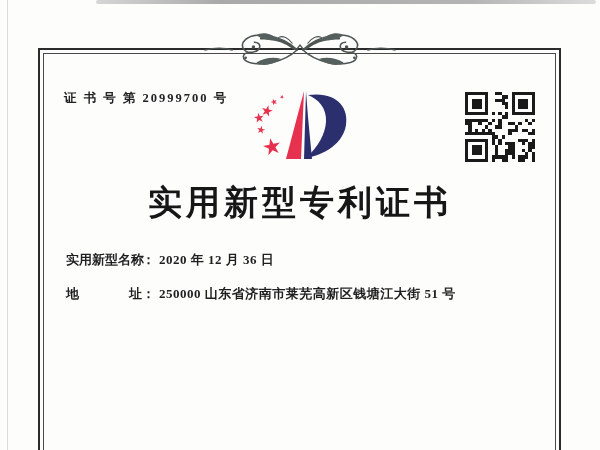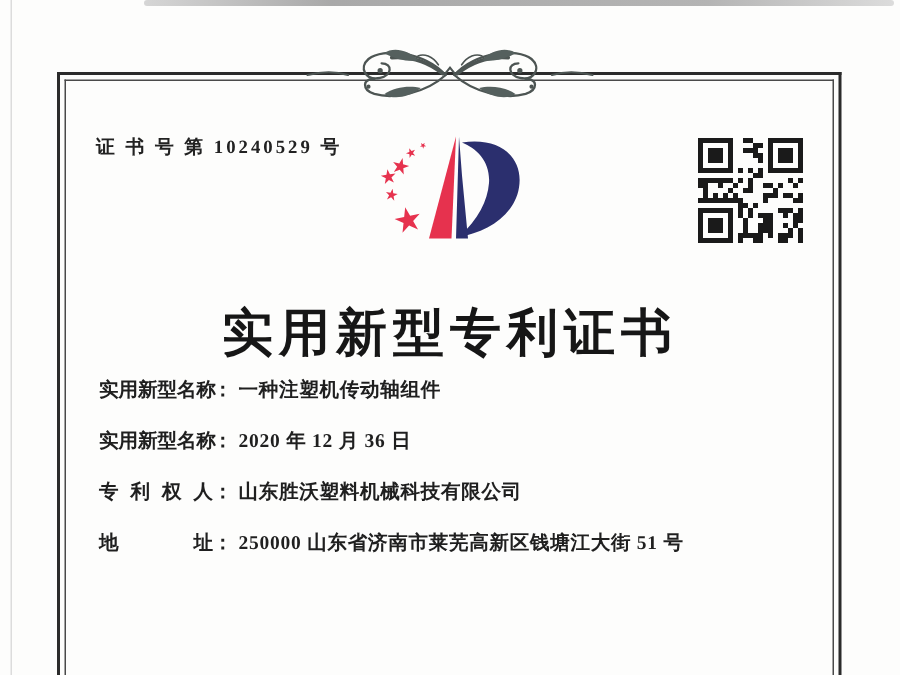--- a/index.html
+++ b/index.html
@@ -23,21 +23,21 @@
   .flourish{position:absolute;left:203px;top:29px;width:194px;height:42px;}
   
   .cert-no{position:absolute;left:64px;top:90px;font-size:12.5px;font-weight:bold;
     letter-spacing:2px;color:#222;}
   
   .logo{position:absolute;left:246px;top:87px;width:104px;height:80px;}
   
   .qr{position:absolute;left:463px;top:92px;width:74px;height:70px;}
   
   .title{position:absolute;left:0;top:180px;width:600px;text-align:center;
-    font-size:34px;font-weight:bold;letter-spacing:4px;color:#161616;margin-top:19px;}
+    font-size:34px;font-weight:bold;letter-spacing:4px;color:#161616;}
   
   .fields{position:absolute;left:66px;top:250px;width:490px;}
   .frow{height:34px;line-height:20px;font-size:13px;font-weight:bold;white-space:nowrap;}
   .flabel{display:inline-block;width:76px;text-align:justify;text-align-last:justify;
     vertical-align:top;}
   .fcolon{display:inline-block;vertical-align:top;}
   .fvalue{display:inline-block;margin-left:4px;vertical-align:top;letter-spacing:.5px;}
 </style>
 </head>
 <body>
@@ -58,21 +58,21 @@
     <path d="M80,30 C71,37 60,38 55,34 C62,29 73,28 80,30 Z" fill="#55605e" stroke="none"></path>
     <path d="M92,14 C88,8 82,6 78,8" stroke-width="1.1"></path>
     <circle cx="52" cy="18" r="1.8" fill="#4d5553" stroke="none"></circle>
     <circle cx="44" cy="29" r="1.4" fill="#4d5553" stroke="none"></circle>
     <path d="M30,21 C20,18 10,19 2,21" stroke-width="1.4"></path>
   </g>
   <use href="#flo" transform="translate(200,0) scale(-1,1)"></use>
   <path d="M96,21 L100,16 L104,21" fill="none" stroke="#4d5553" stroke-width="1.4"></path>
 </svg>
 
-<div class="cert-no">证 书 号 第 10240529 号</div>
+<div class="cert-no">证 书 号 第 20999700 号</div>
 
 <svg class="logo" viewBox="0 0 104 80">
   <defs>
     <path id="star" d="M0,-1 L0.225,-0.31 L0.951,-0.31 L0.363,0.118 L0.588,0.809 L0,0.382 L-0.588,0.809 L-0.363,0.118 L-0.951,-0.31 L-0.225,-0.31 Z"></path>
   </defs>
 
   <g fill="#e6324e">
     <use href="#star" transform="translate(26,60) scale(9) rotate(-12)"></use>
     <use href="#star" transform="translate(15,43) scale(4.2) rotate(10)"></use>
     <use href="#star" transform="translate(13,31) scale(5.2) rotate(-8)"></use>
@@ -299,24 +299,18 @@
     <rect x="12" y="20" width="1" height="1" fill="#1a1a1a"></rect>
     <rect x="16" y="20" width="1" height="1" fill="#1a1a1a"></rect>
     <rect x="17" y="20" width="1" height="1" fill="#1a1a1a"></rect>
     <rect x="20" y="20" width="1" height="1" fill="#1a1a1a"></rect>
   </svg>
 
 <div class="title">实用新型专利证书</div>
 
 <div class="fields">
   <div class="frow">
-    <span class="flabel">实用新型名称</span><span class="fcolon">：</span><span class="fvalue">一种注塑机传动轴组件</span>
-  </div>
-  <div class="frow">
     <span class="flabel">实用新型名称</span><span class="fcolon">：</span><span class="fvalue">2020 年 12 月 36 日</span>
-  </div>
-  <div class="frow">
-    <span class="flabel">专 利 权 人</span><span class="fcolon">：</span><span class="fvalue">山东胜沃塑料机械科技有限公司</span>
   </div>
   <div class="frow">
     <span class="flabel">地 址</span><span class="fcolon">：</span><span class="fvalue">250000  山东省济南市莱芜高新区钱塘江大街 51 号</span>
   </div>
 </div>
 
 </body></html>

